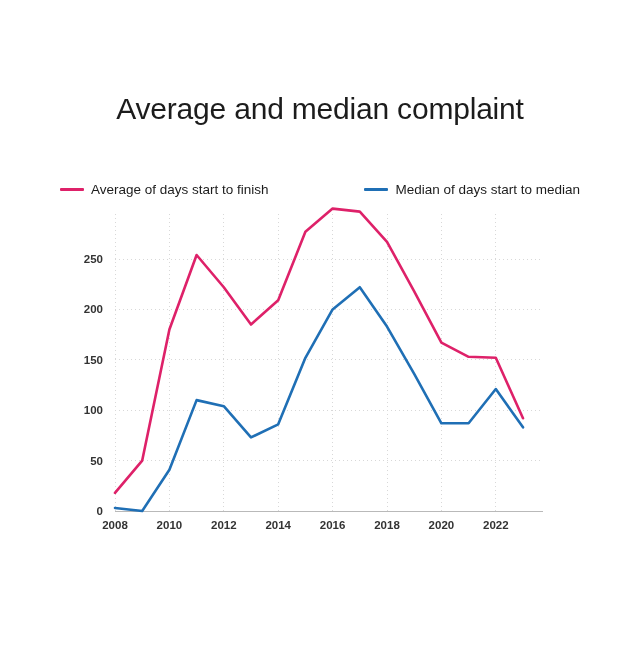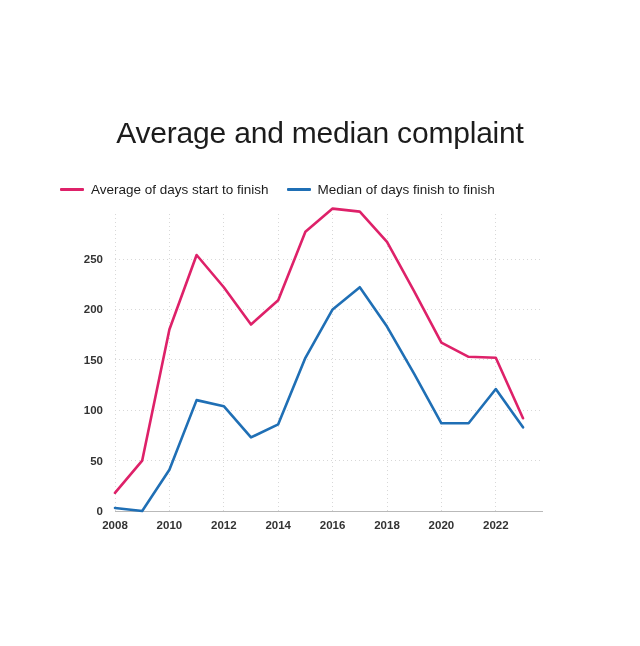--- a/index.html
+++ b/index.html
@@ -17,37 +17,37 @@
   #chart-card {
     position: relative;
     width: 640px;
     height: 646px;
     background: #ffffff;
     box-sizing: border-box;
   }
   #chart-title {
     position: absolute;
     left: 60px;
-    top: 115px;
+    top: 91px;
     width: 520px;
     text-align: center;
     font-size: 30px;
     font-weight: 400;
     line-height: 1.22;
     color: #1c1c1c;
     letter-spacing: -0.2px;
   }
   #chart-title .line2 { display: block; }
   #legend {
     position: absolute;
     left: 60px;
     top: 182px;
     width: 520px;
     display: flex;
-    justify-content: flex-start;
+    justify-content: space-between;
     align-items: center;
     gap: 18px;
     font-size: 13.5px;
     color: #1c1c1c;
   }
   .legend-item {
     display: flex;
     align-items: center;
     gap: 7px;
     white-space: nowrap;
@@ -101,21 +101,21 @@
     <span>Average and median complaint</span>
   </div>
 
   <div id="legend">
     <div class="legend-item">
       <span class="legend-swatch" id="swatch-average" style="background: rgb(222, 33, 105);"></span>
       <span>Average of days start to finish</span>
     </div>
     <div class="legend-item">
       <span class="legend-swatch" id="swatch-median" style="background: rgb(31, 111, 181);"></span>
-      <span>Median of days finish to finish</span>
+      <span>Median of days start to median</span>
     </div>
   </div>
 
   <div id="plot-wrap">
     <svg id="plot-svg" width="640" height="646" viewBox="0 0 640 646">
       <g id="grid-group">
           <line x1="115" x2="543" y1="511" y2="511" class="axis-line"></line>
           <line x1="115" x2="543" y1="460.6" y2="460.6" class="gridline"></line>
           <line x1="115" x2="543" y1="410.2" y2="410.2" class="gridline"></line>
           <line x1="115" x2="543" y1="359.8" y2="359.8" class="gridline"></line>

